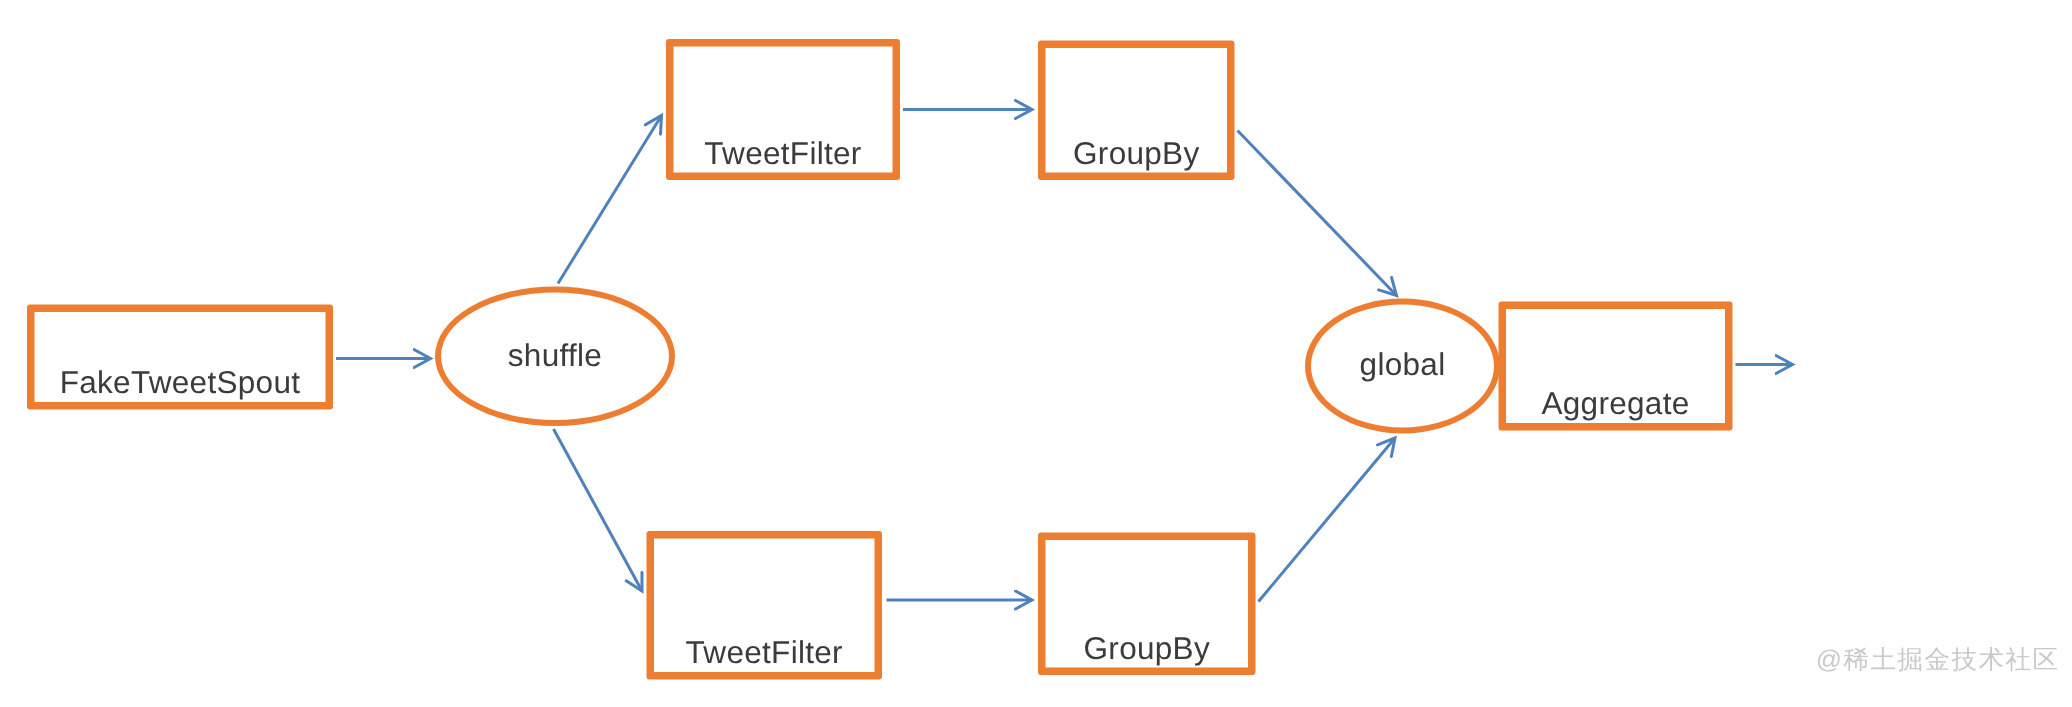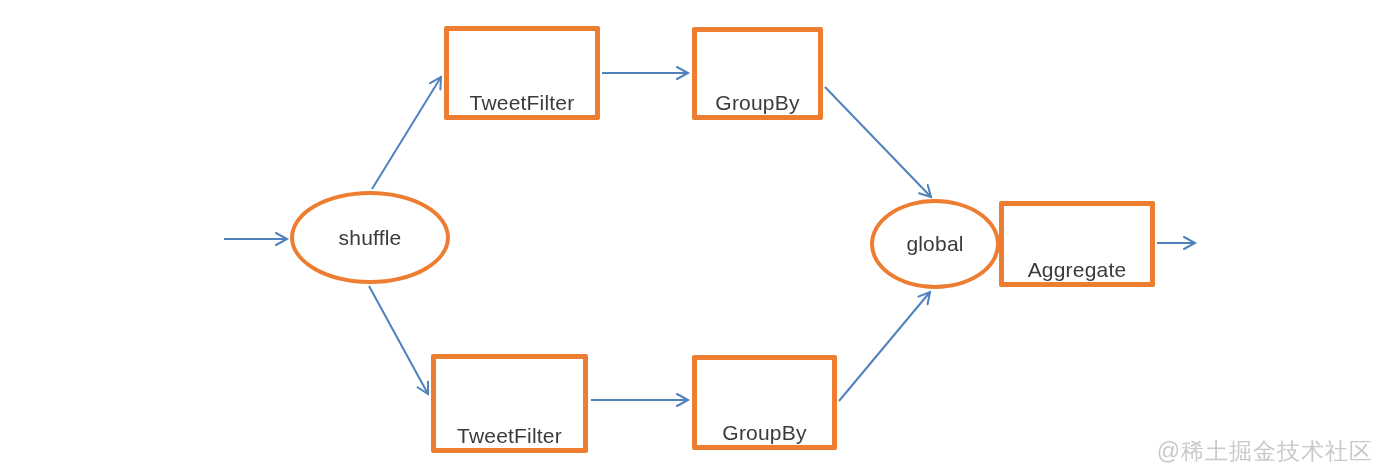--- a/index.html
+++ b/index.html
@@ -44,23 +44,23 @@
     color: var(--text);
     font-size: 21px;
     letter-spacing: 0.2px;
     text-align: center;
   }
   .node.rect { border-radius: 2px; align-items: flex-end; }
   .node.ellipse { border-radius: 50%; border-width: 4px; }
   .watermark {
     position: absolute;
     right: 8px;
-    bottom: 4px;
+    bottom: 20px;
     color: var(--watermark);
-    font-size: 23px;
+    font-size: 17px;
     letter-spacing: 1px;
   }
 </style>
 </head>
 <body>
 
 <div class="canvas">
 
   <svg class="edges-layer" viewBox="0 0 1381 471" xmlns="http://www.w3.org/2000/svg">
     <defs>
@@ -71,20 +71,23 @@
     <line x1="224" y1="239" x2="287" y2="239" marker-end="url(#arrowhead)"></line>
     <line x1="372" y1="189" x2="441" y2="77" marker-end="url(#arrowhead)"></line>
     <line x1="602" y1="73" x2="688" y2="73" marker-end="url(#arrowhead)"></line>
     <line x1="825" y1="87" x2="931" y2="197" marker-end="url(#arrowhead)"></line>
     <line x1="369" y1="286" x2="428" y2="394" marker-end="url(#arrowhead)"></line>
     <line x1="591" y1="400" x2="688" y2="400" marker-end="url(#arrowhead)"></line>
     <line x1="839" y1="401" x2="930" y2="292" marker-end="url(#arrowhead)"></line>
     <line x1="1157" y1="243" x2="1195" y2="243" marker-end="url(#arrowhead)"></line>
   </svg>
 
+  <div class="node rect" style="left:18px; top:203px; width:204px; height:70px;">
+    <span>FakeTweetSpout</span>
+  </div>
 
   <div class="node ellipse" style="left:290px; top:191px; width:160px; height:93px;">
     <span>shuffle</span>
   </div>
 
   <div class="node rect" style="left:444px; top:26px; width:156px; height:94px;">
     <span>TweetFilter</span>
   </div>
 
   <div class="node rect" style="left:692px; top:27px; width:131px; height:93px;">

